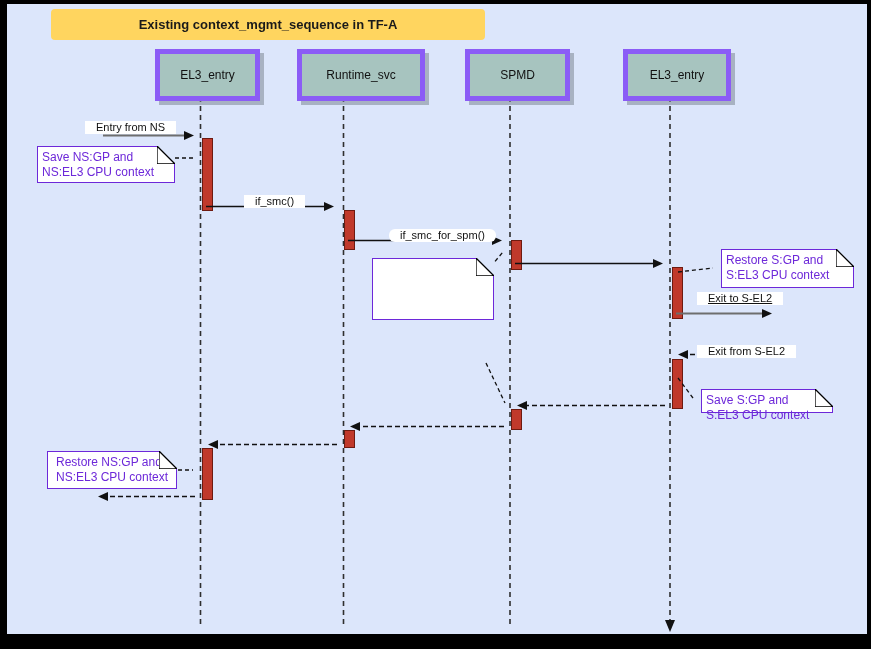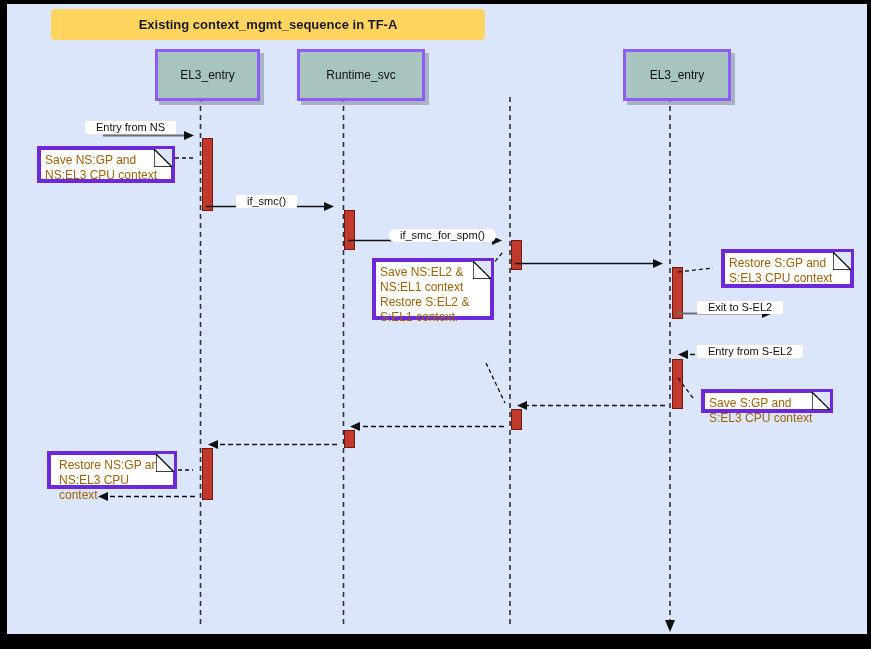--- a/index.html
+++ b/index.html
@@ -14,21 +14,21 @@
   
   .banner {
     position:absolute; left:44px; top:5px; width:434px; height:31px;
     background:#FFD55F; border-radius:4px;
     display:flex; align-items:center; justify-content:center;
     font-size:13px; font-weight:bold; color:#1a1a1a; z-index:5;
   }
   
   .head {
     position:absolute; top:45px; height:52px;
-    background:#A7C4BF; border:3px solid #8b5cf6;
+    background:#A7C4BF; border:5px solid #8b5cf6;
     box-shadow:4px 4px 0 rgba(125,134,148,0.55);
     display:flex; align-items:center; justify-content:center;
     font-size:12px; color:#111; z-index:5; box-sizing:border-box;
   }
   .head.h1 { left:148px; width:105px; }
   .head.h2 { left:290px; width:128px; }
   .head.h3 { left:458px; width:105px; }
   .head.h4 { left:616px; width:108px; }
   
   .act {
@@ -37,22 +37,22 @@
   }
   
   #wires { position:absolute; left:0; top:0; z-index:3; }
   
   .mlabel {
     position:absolute; background:#ffffff; color:#111;
     font-size:11px; line-height:13px; padding:0 11px; z-index:6; white-space:nowrap;
   }
   
   .note {
-    position:absolute; background:#FFFFFF; border:4px solid #6d28d9;
-    color:#a16207; font-size:12px; line-height:15px; padding:3px 5px 2px 4px;
+    position:absolute; background:#FFFFFF; border:1px solid #6d28d9;
+    color:#6d28d9; font-size:12px; line-height:15px; padding:3px 5px 2px 4px;
     box-sizing:border-box; z-index:6;
   }
   .note-text { white-space:pre-line; display:block; }
   .fold { position:absolute; top:-1px; right:-1px; width:18px; height:18px; }
 </style>
 </head>
 <body>
 
 <div id="stage">
   <div id="canvas">
@@ -123,43 +123,42 @@
     </svg>
 
     <div class="banner">Existing context_mgmt_sequence in TF-A</div>
 
     <div class="head h1">
         <span>EL3_entry</span>
       </div>
     <div class="head h2">
         <span>Runtime_svc</span>
       </div>
+    <div class="head h3">
+        <span>SPMD</span>
+      </div>
     <div class="head h4">
         <span>EL3_entry</span>
       </div>
 
     <div class="mlabel" style="left:78px;  top:117px;">Entry from NS</div>
-    <div class="mlabel" style="left:229px; top:191px;text-align:right;">if_smc()</div>
+    <div class="mlabel" style="left:237px; top:191px;text-align:right;">if_smc()</div>
     <div class="mlabel" style="left:382px; top:225px;border-radius:6px;">if_smc_for_spm()</div>
-    <div class="mlabel" style="left:690px; top:297px;">Exit to S-EL2</div>
-    <div class="mlabel" style="left:690px; top:341px;">Entry from S-EL2</div>
+    <div class="mlabel" style="left:690px; top:288px;text-decoration:underline;">Exit to S-EL2</div>
+    <div class="mlabel" style="left:690px; top:341px;">Exit from S-EL2</div>
 
     <div class="note" style="left:30px; top:142px; width:138px; height:37px;">
       <span class="note-text">Save NS:GP and
 NS:EL3 CPU context</span>
       <svg class="fold" viewBox="0 0 18 18">
           <path d="M0 0H18V18Z" fill="#DCE6FB"></path>
           <path d="M0 0 L18 18 H0 Z" fill="#fff" stroke="#000" stroke-width="1.3"></path>
         </svg>
     </div>
     <div class="note" style="left:365px; top:254px; width:122px; height:62px;">
-      <span class="note-text">Save NS:EL2 &amp;
-NS:EL1 context
-Restore S:EL2 &amp;
-S:EL1 context.</span>
       <svg class="fold" viewBox="0 0 18 18">
           <path d="M0 0H18V18Z" fill="#DCE6FB"></path>
           <path d="M0 0 L18 18 H0 Z" fill="#fff" stroke="#000" stroke-width="1.3"></path>
         </svg>
     </div>
     <div class="note" style="left:714px; top:245px; width:133px; height:39px;">
       <span class="note-text">Restore S:GP and
 S:EL3 CPU context</span>
       <svg class="fold" viewBox="0 0 18 18">
           <path d="M0 0H18V18Z" fill="#DCE6FB"></path>

